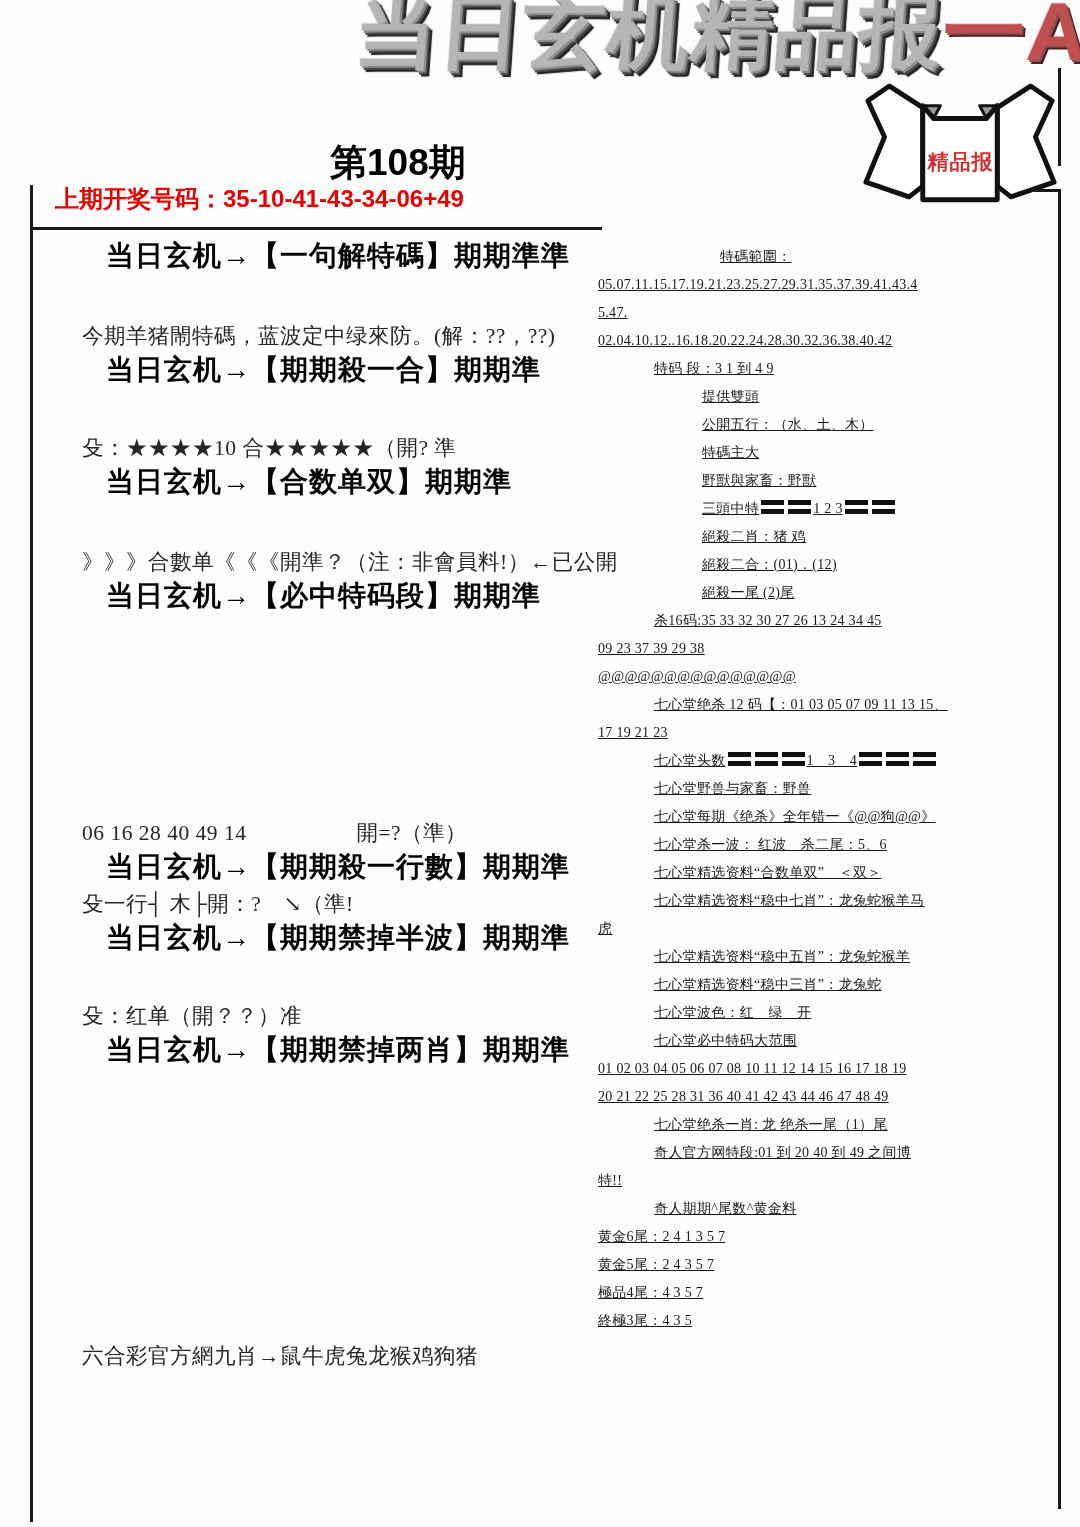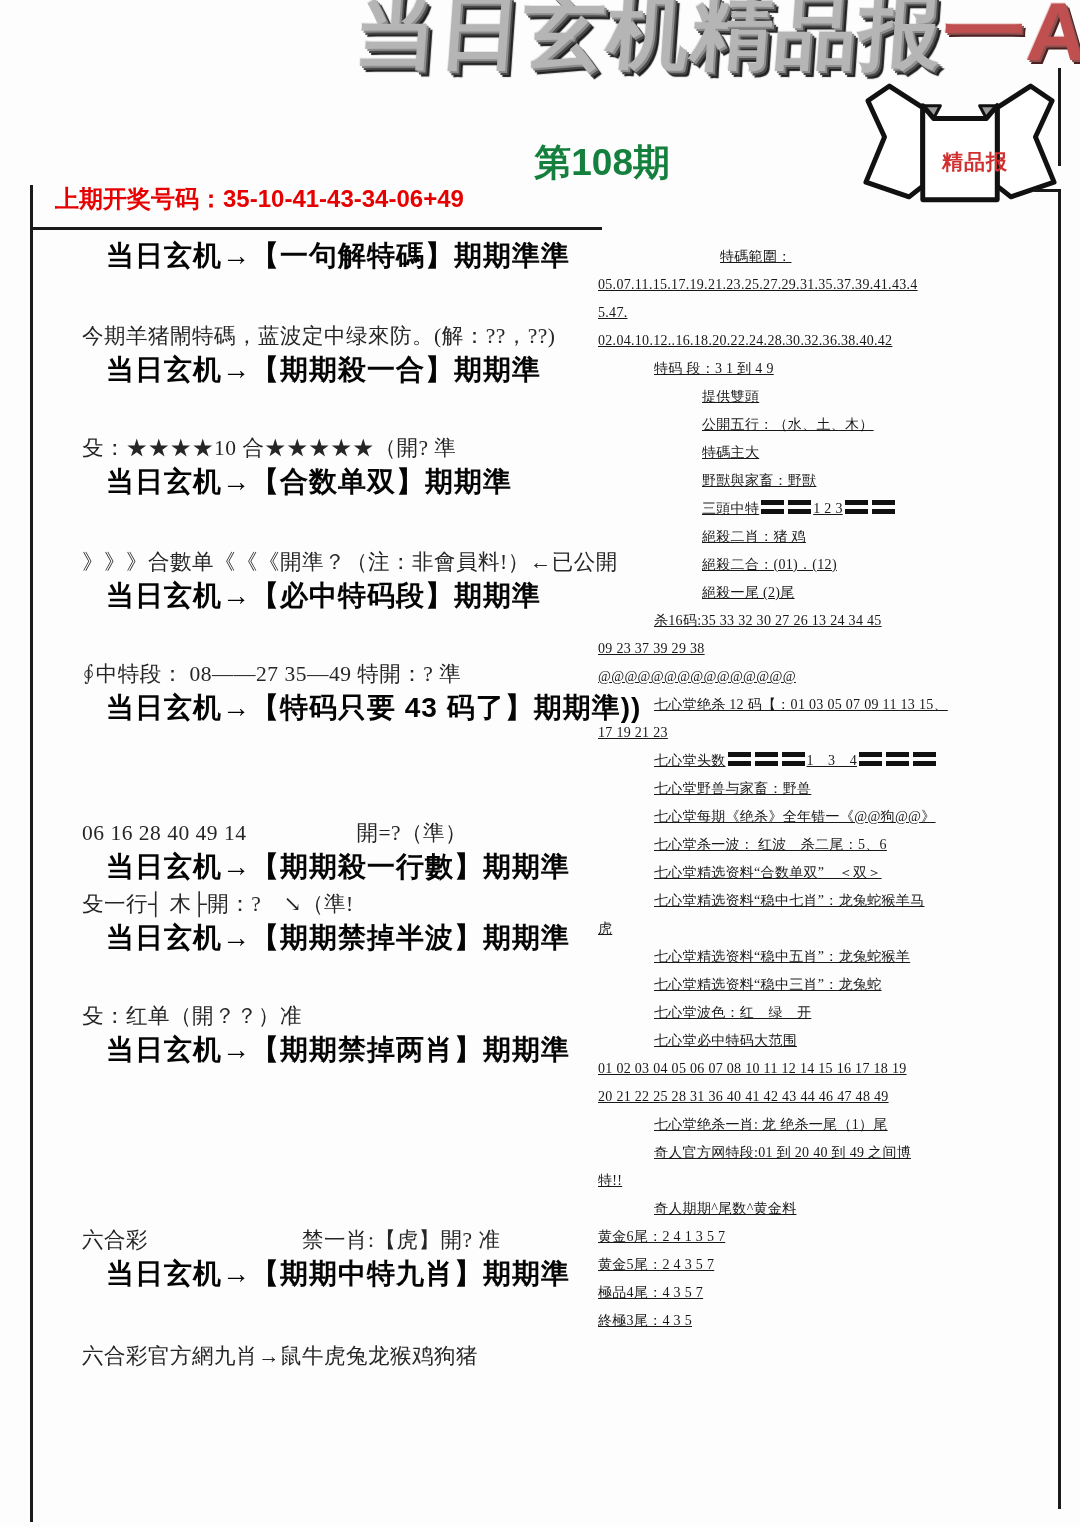--- a/index.html
+++ b/index.html
@@ -4,26 +4,26 @@
 <style>
   html,body{margin:0;padding:0;background:#e9e9e9;}
   .page{position:relative;width:1080px;height:1527px;background:#fdfdfd;overflow:hidden;
         font-family:"Liberation Serif","DejaVu Serif",serif;color:#1c1c1c;}
   
   .title3d{position:absolute;left:355px;top:-22px;font-family:"Liberation Sans","DejaVu Sans",sans-serif;
            font-weight:700;font-size:82px;letter-spacing:2px;white-space:nowrap;
            color:#b5b5b5;transform:skewX(-4deg);
            text-shadow:2px 2px 0 #8d8d8d,4px 4px 0 #4a4a4a,6px 6px 1px #1f1f1f,-1px -1px 0 #e8e8e8;}
   .title3d .suffix{color:#c05050;text-shadow:2px 2px 0 #8d5050,4px 4px 0 #4a2020,-1px -1px 0 #eecccc;}
-  .issue{position:absolute;left:330px;top:138px;width:340px;text-align:right;
-         font-family:"Liberation Sans","DejaVu Sans",sans-serif;font-weight:700;font-size:37px;color:#15803d;}
+  .issue{position:absolute;left:330px;top:138px;width:340px;text-align:left;
+         font-family:"Liberation Sans","DejaVu Sans",sans-serif;font-weight:700;font-size:37px;color:#000000;}
   .lastdraw{position:absolute;left:55px;top:183px;font-family:"Liberation Sans","DejaVu Sans",sans-serif;
             font-weight:700;font-size:24px;color:#e60000;white-space:nowrap;}
   .ribbon{position:absolute;left:862px;top:76px;width:196px;height:128px;}
-  .ribbon-label{position:absolute;left:913px;top:148px;width:95px;text-align:right;
+  .ribbon-label{position:absolute;left:913px;top:148px;width:95px;text-align:center;
                 font-size:21px;font-weight:700;color:#d23030;letter-spacing:1px;}
   
   .vline,.hline{position:absolute;background:#1a1a1a;}
   
   .lsec{position:absolute;left:82px;width:520px;}
   .ldetail{font-size:21.5px;color:#262626;white-space:nowrap;line-height:33px;letter-spacing:0.5px;}
   .lmain{font-family:"Liberation Sans","DejaVu Sans",sans-serif;font-weight:700;font-size:28px;
          color:#050505;white-space:nowrap;line-height:34px;padding-left:24px;letter-spacing:1px;}
   .lmain:empty,.ldetail:empty{display:none;}
   
@@ -71,39 +71,31 @@
     <div class="lmain">当日玄机→【期期殺一合】期期準</div>
   </div>
   <div class="lsec" style="top:432px">
     <div class="ldetail">殳：★★★★10 合★★★★★（開? 準</div>
     <div class="lmain">当日玄机→【合数单双】期期準</div>
   </div>
   <div class="lsec" style="top:546px">
     <div class="ldetail">》》》合數单《《《開準？（注：非會員料!）←已公開</div>
     <div class="lmain">当日玄机→【必中特码段】期期準</div>
   </div>
-  <div class="lsec" style="top:658px">
-    <div class="ldetail">∮中特段：  08——27 35—49 特開：? 準</div>
-    <div class="lmain">当日玄机→【特码只要 43 码了】期期準))</div>
-  </div>
   <div class="lsec" style="top:817px">
     <div class="ldetail">06 16 28 40 49 14　　　　　開=?（準）</div>
     <div class="lmain">当日玄机→【期期殺一行數】期期準</div>
   </div>
   <div class="lsec" style="top:888px">
     <div class="ldetail">殳一行┤ 木├開：?　↘（準!</div>
     <div class="lmain">当日玄机→【期期禁掉半波】期期準</div>
   </div>
   <div class="lsec" style="top:1000px">
     <div class="ldetail">殳：红单（開？？）准</div>
     <div class="lmain">当日玄机→【期期禁掉两肖】期期準</div>
-  </div>
-  <div class="lsec" style="top:1224px">
-    <div class="ldetail">六合彩　　　　　　　禁一肖:【虎】開? 准</div>
-    <div class="lmain">当日玄机→【期期中特九肖】期期準</div>
   </div>
   <div class="lsec" style="top:1340px">
     <div class="ldetail">六合彩官方網九肖→鼠牛虎兔龙猴鸡狗猪</div>
 
   </div>
 
   <div class="rcol">
       <div class="rline ind3">特碼範圍：</div>
       <div class="rline ind0">05.07.11.15.17.19.21.23.25.27.29.31.35.37.39.41.43.4</div>
       <div class="rline ind0">5.47.</div>

